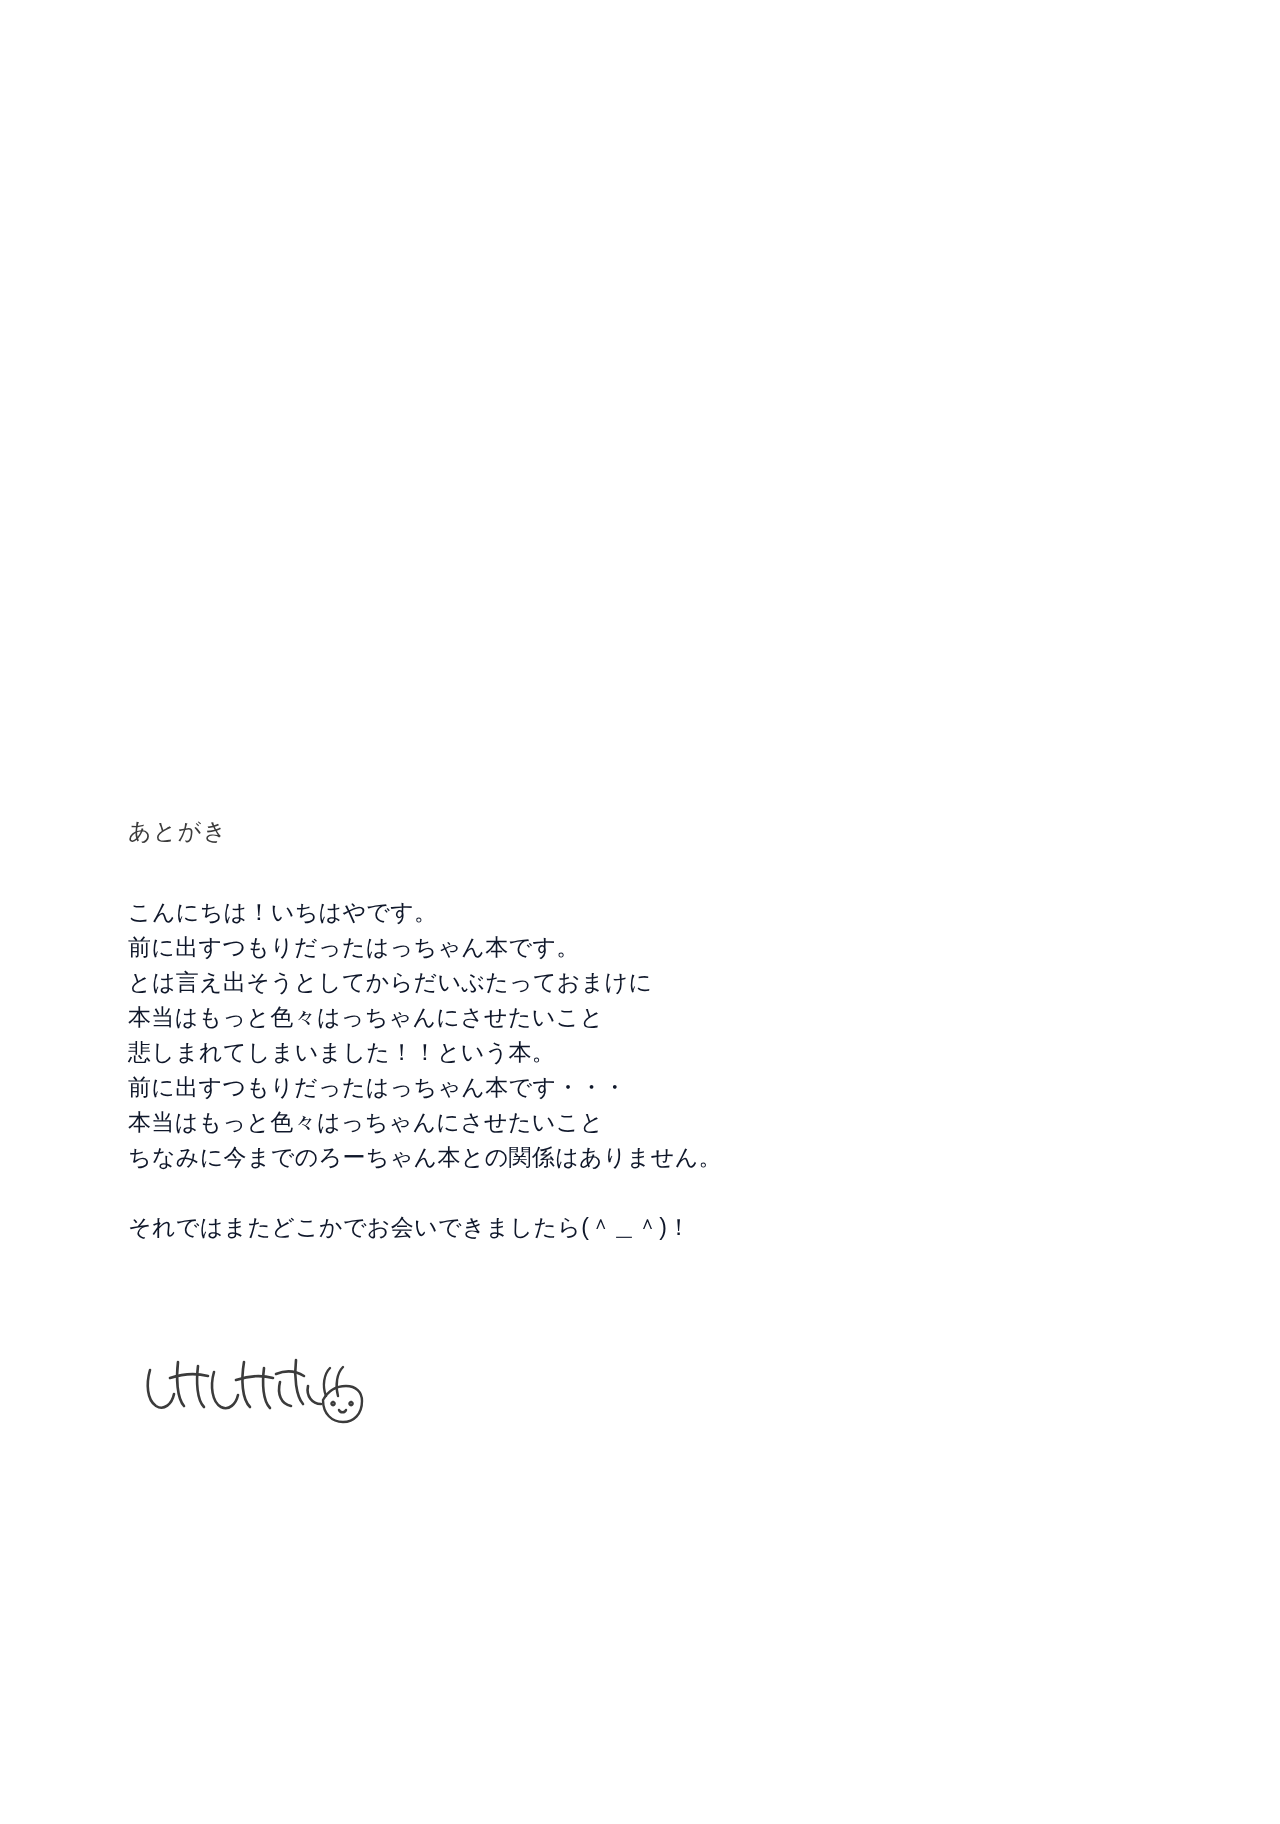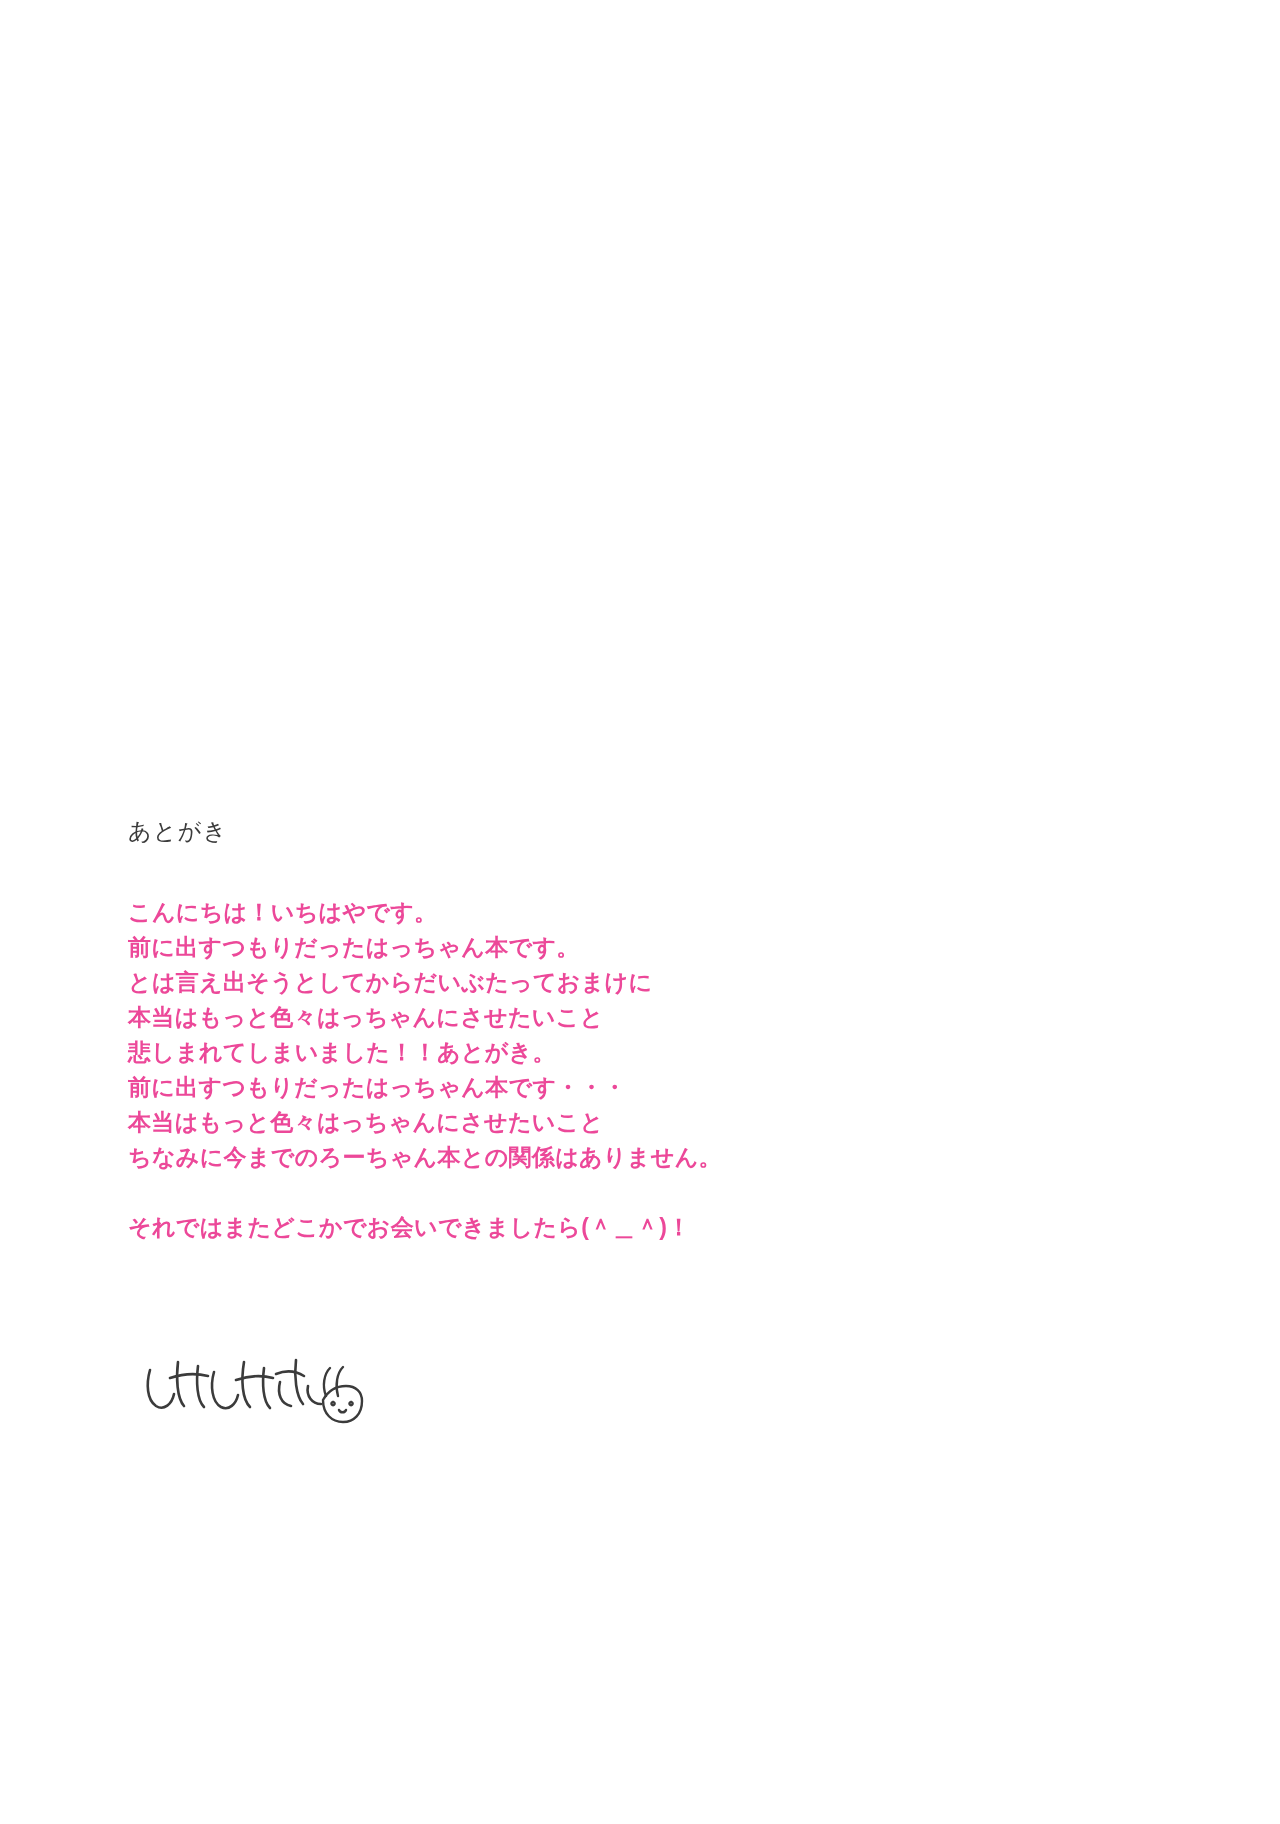--- a/index.html
+++ b/index.html
@@ -28,24 +28,24 @@
     letter-spacing: 0.06em;
     margin: 0 0 52px 0;
     font-weight: 400;
   }
   .body-block {
     margin: 0;
   }
   .body-line {
     font-size: 23px;
     line-height: 35px;
-    color: #ec4899;
+    color: #0f172a;
     letter-spacing: 0.015em;
     white-space: pre;
-    font-weight: 700;
+    font-weight: 400;
   }
   .spacer-line {
     height: 35px;
   }
   .signature {
     position: absolute;
     left: 140px;
     top: 1352px;
     width: 230px;
     height: 80px;
@@ -57,21 +57,21 @@
 <div class="page">
 
   <div class="afterword">
     <h1 class="afterword-title">あとがき</h1>
 
     <div class="body-block">
       <div class="body-line">こんにちは！いちはやです。</div>
       <div class="body-line">前に出すつもりだったはっちゃん本です。</div>
       <div class="body-line">とは言え出そうとしてからだいぶたっておまけに</div>
       <div class="body-line">本当はもっと色々はっちゃんにさせたいこと</div>
-      <div class="body-line">悲しまれてしまいました！！あとがき。</div>
+      <div class="body-line">悲しまれてしまいました！！という本。</div>
       <div class="body-line">前に出すつもりだったはっちゃん本です・・・</div>
       <div class="body-line">本当はもっと色々はっちゃんにさせたいこと</div>
       <div class="body-line">ちなみに今までのろーちゃん本との関係はありません。</div>
       <div class="spacer-line"></div>
       <div class="body-line">それではまたどこかでお会いできましたら(＾＿＾)！</div>
     </div>
   </div>
 
   <div class="signature">
     <svg width="230" height="80" viewBox="0 0 230 80" fill="none" xmlns="http://www.w3.org/2000/svg">

